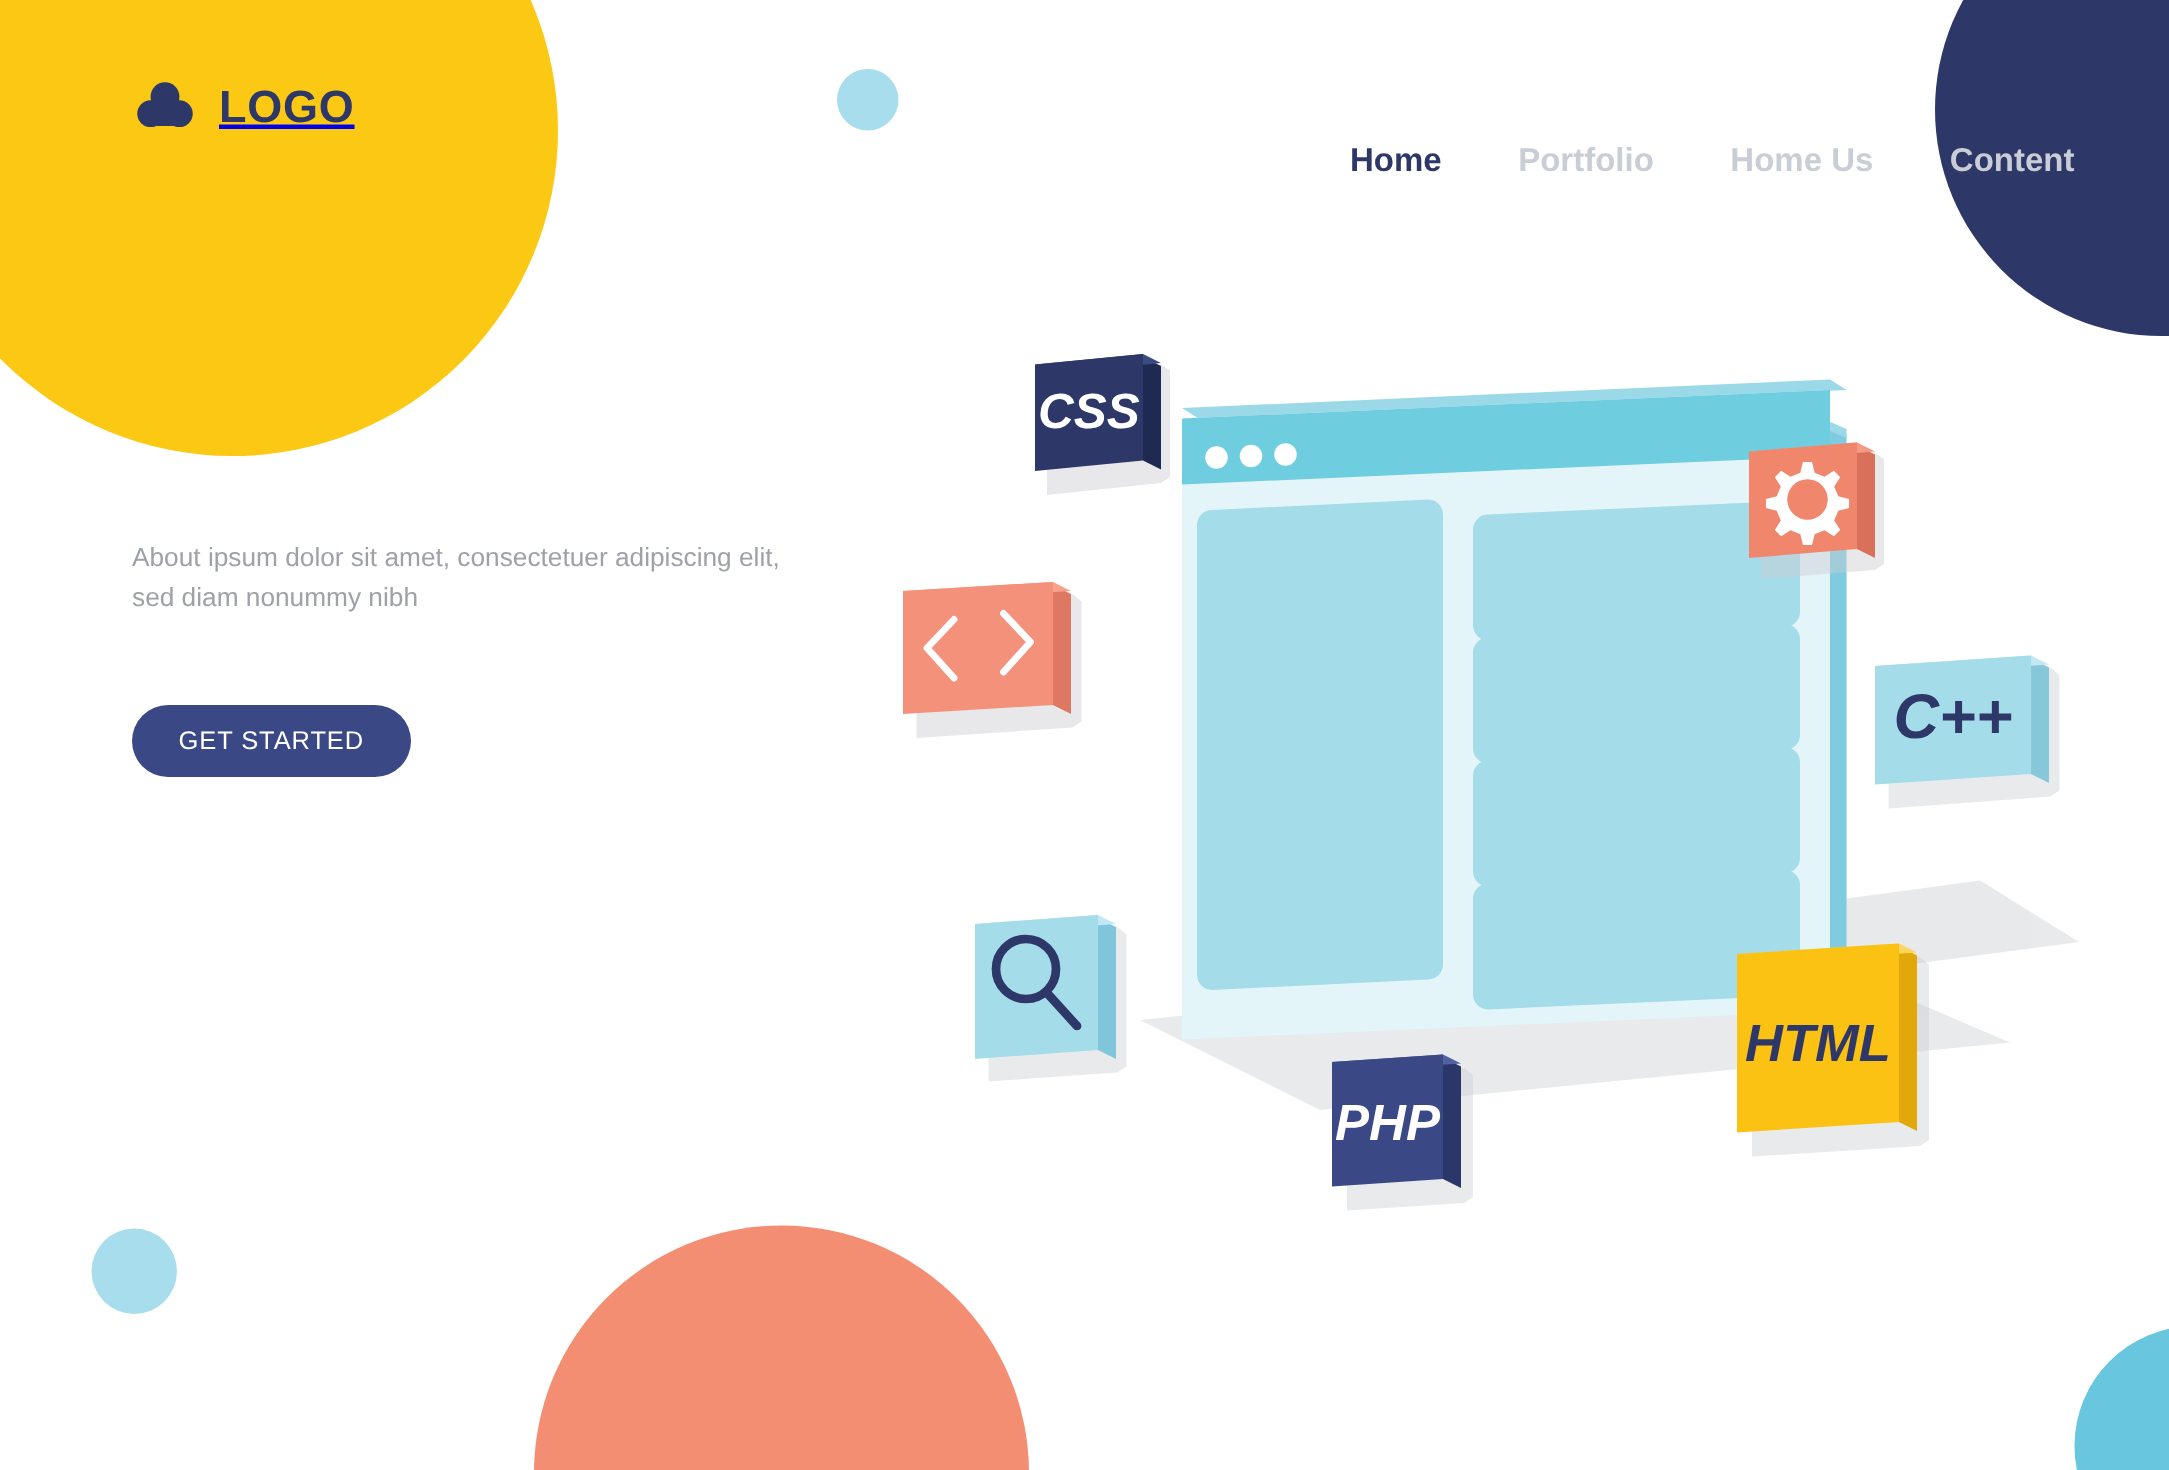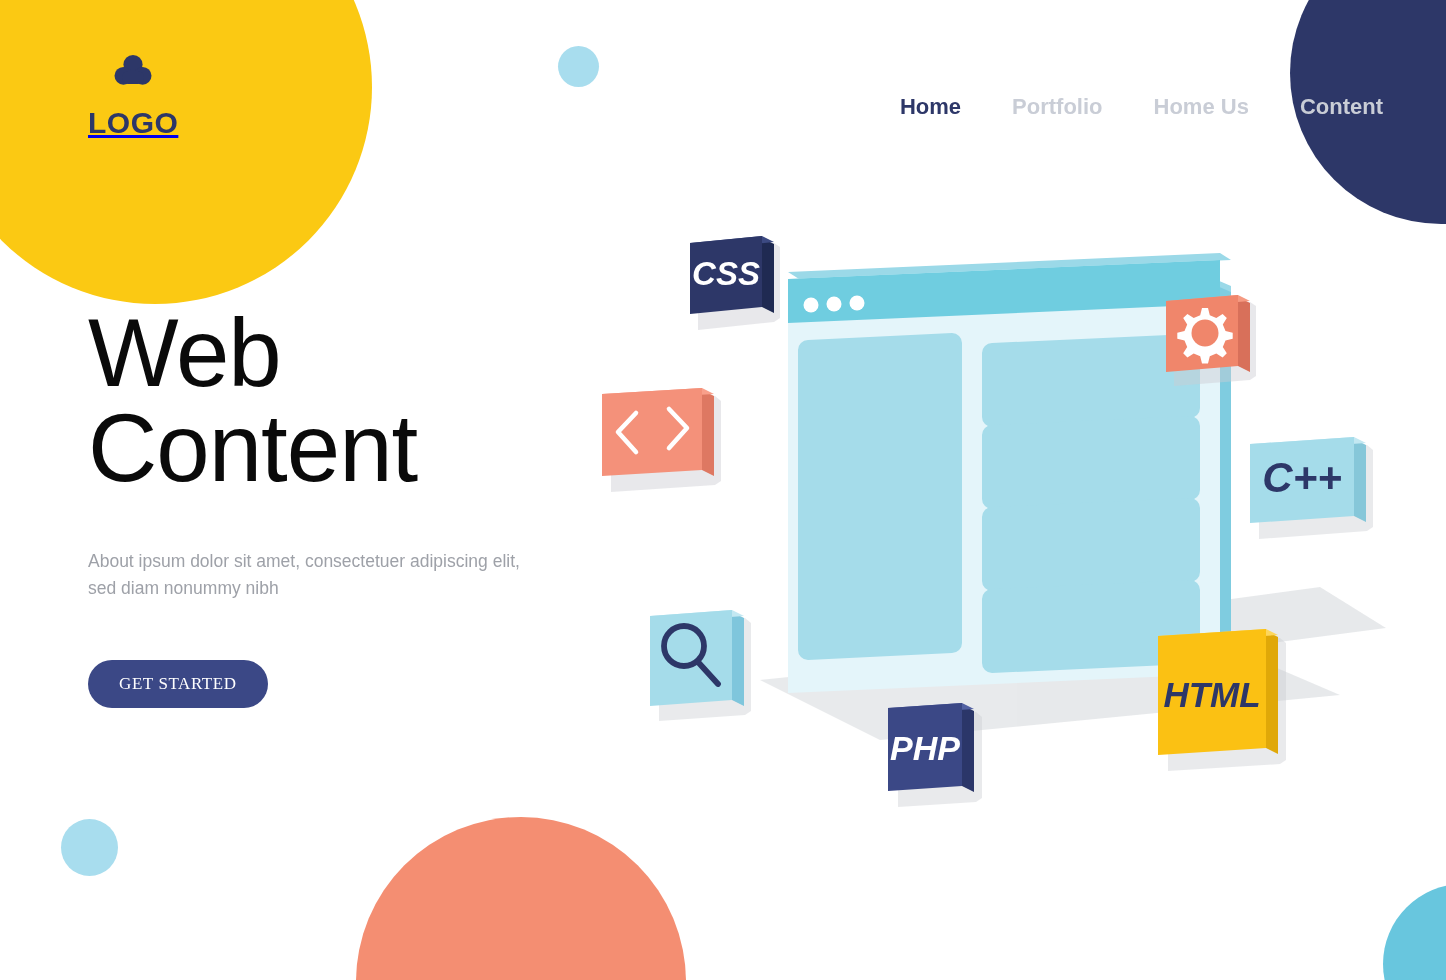--- a/index.html
+++ b/index.html
@@ -16,21 +16,21 @@
   #blob-yellow      { left:-62px;  top:-130px;  width:434px; height:434px; background:#FBC913; }
   #blob-navy        { left:1290px; top:-78px;   width:302px; height:302px; background:#2D3768; }
   #blob-cyan-small  { left:558px;  top:46px;    width:41px;  height:41px;  background:#A8DDEE; }
   #blob-cyan-left   { left:61px;   top:819px;   width:57px;  height:57px;  background:#A8DDEE; }
   #blob-coral       { left:356px;  top:817px;   width:330px; height:330px; background:#F48E72; }
   #blob-cyan-br     { left:1383px; top:884px;   width:160px; height:160px; background:#68C6DE; }
 
   
   #header { position:absolute; left:0; top:0; width:1446px; height:150px; z-index:12; }
 
-  #brand { position:absolute; left:88px; top:50px; display:flex; align-items:center; gap:14px;flex-direction:column; }
+  #brand { position:absolute; left:88px; top:50px; display:flex; align-items:center; gap:14px; }
   #brand-mark { width:44px; height:44px; display:block; }
   #brand-text {
     font-size:30px; font-weight:bold; letter-spacing:0.5px;
     color:#2D3768; line-height:1;
   }
 
   #nav { position:absolute; right:63px; top:60px; display:flex; align-items:center; gap:51px; }
   .nav-link {
     font-size:22px; font-weight:bold; color:#C9CDD6;
     text-decoration:none; white-space:nowrap; line-height:1;margin-top:36px;
@@ -45,21 +45,21 @@
   }
   #hero-sub {
     margin-top:53px; font-size:17.5px; line-height:1.55;
     color:#9EA1A8; max-width:445px;
   }
   #cta-button {
     margin-top:58px; display:inline-block;
     background:#3B4886; color:#ffffff;
     border:none; border-radius:999px;
     padding:0 31px; height:48px; line-height:48px;
-    font-size:17px; font-family:Liberation Serif, serif; letter-spacing:0.6px;
+    font-size:17px; font-family:Liberation Sans, sans-serif; letter-spacing:0.6px;
     cursor:pointer;
   }
 
   
   #illustration { position:absolute; left:580px; top:180px; width:850px; height:660px; z-index:5;font-style:italic; }
   #illustration svg { display:block; width:850px; height:660px; overflow:visible; }
 
   .card-label { font-family:"Liberation Sans", sans-serif; font-weight:bold; }
 </style>
 </head>
@@ -92,22 +92,20 @@
 
     <nav id="nav">
       <a class="nav-link is-active" href="#">Home</a>
       <a class="nav-link" href="#">Portfolio</a>
       <a class="nav-link" href="#">Home Us</a>
       <a class="nav-link" href="#">Content</a>
     </nav>
   </div>
 
   <div id="hero-copy">
-    <h1 id="hero-title">Web
-Content</h1>
     <p id="hero-sub">About ipsum dolor sit amet, consectetuer adipiscing elit, sed diam nonummy nibh</p>
     <button id="cta-button">GET STARTED</button>
   </div>
 
   <div id="illustration">
     <svg viewBox="0 0 850 660" aria-hidden="true">
 
       <g opacity="0.92">
         <polygon points="180,500 620,455 760,515 300,560" fill="#E6E8EA"></polygon>
         <polygon points="570,430 740,407 806,448 640,470" fill="#E6E8EA"></polygon>

